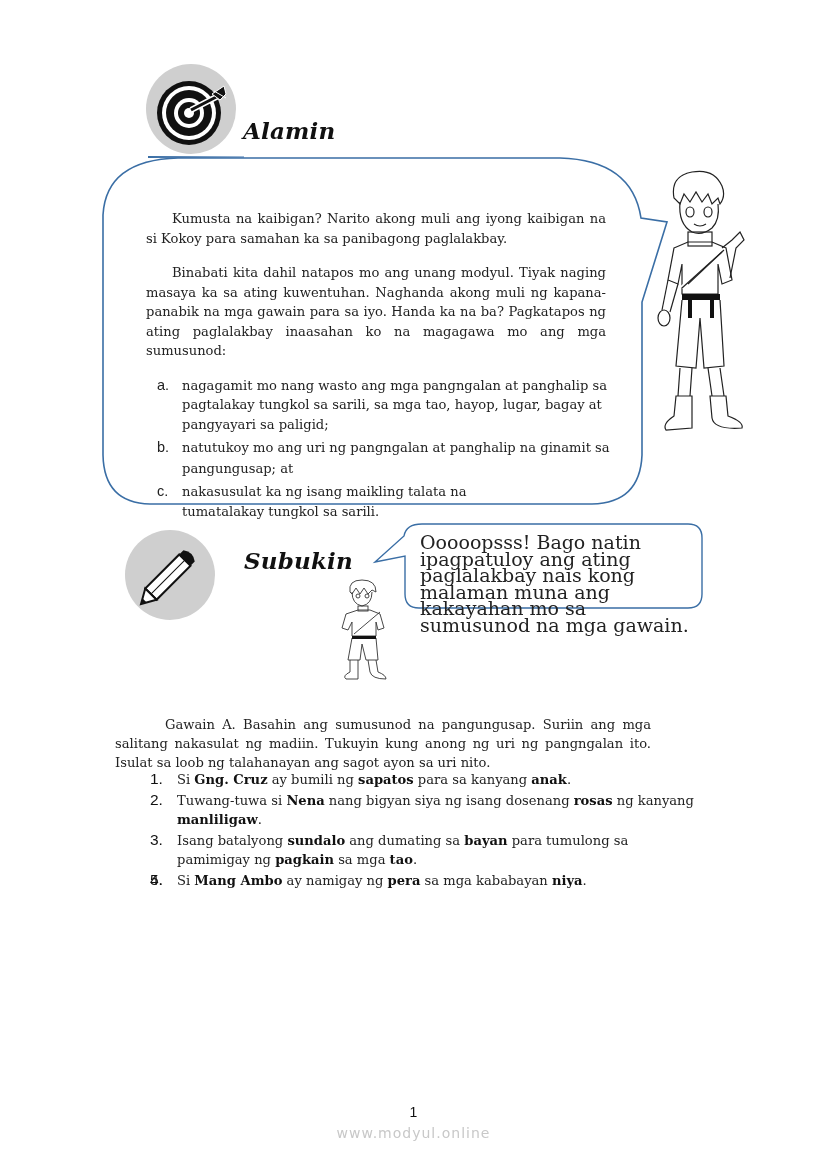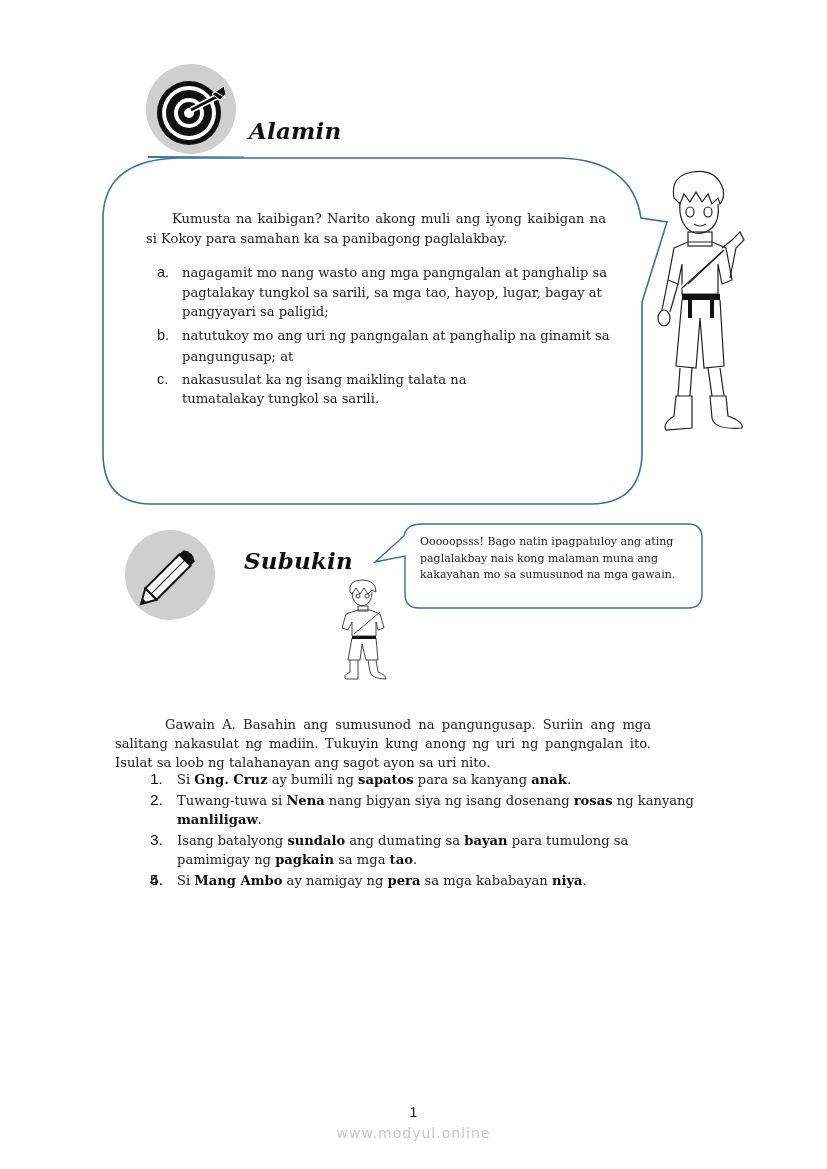--- a/index.html
+++ b/index.html
@@ -6,21 +6,21 @@
   body { width:827px; height:1169px; position:relative; overflow:hidden; font-family:"DejaVu Serif", serif; color:#222; }
   .abs { position:absolute; }
   .sans { font-family:"Liberation Sans", sans-serif; }
   .heading { font-family:"DejaVu Serif", serif; font-weight:bold; font-style:italic; font-size:23px; color:#111; letter-spacing:0.2px; }
   .icon-circle { border-radius:50%; background:#cfcfcf; }
   .bubble-text { font-size:13.1px; line-height:19.5px; color:#222; }
   .para { text-align:justify; text-indent:26px; margin:15px; }
   .obj-list { margin:0; padding:0; list-style:none; }
   .obj-item { position:relative; padding-left:51px; }
   .obj-marker { position:absolute; left:26px; top:0; }
-  .small-bubble-text { font-size:11px; line-height:16.5px; color:#222; }
+  .small-bubble-text { font-size:19px; line-height:16.5px; color:#222; }
   .task-text { font-size:13.1px; line-height:19px; color:#222; }
   .q-item { position:relative; padding-left:27px; margin-bottom:0; }
   .q-num { position:absolute; left:0; top:-1px; font-family:"Liberation Sans", sans-serif; font-size:15.5px; color:#111; }
   b { font-weight:bold; color:#111; }
   .page-num { font-family:"Liberation Sans", sans-serif; font-size:14px; color:#111; }
   .watermark { font-family:"DejaVu Sans", sans-serif; font-size:14px; color:#c8c8c8; letter-spacing:1px; }
 </style>
 </head>
 <body>
 
@@ -31,29 +31,30 @@
     <circle cx="43" cy="49" r="23" fill="#111"></circle>
     <circle cx="43" cy="49" r="15" fill="#fff"></circle>
     <circle cx="43" cy="49" r="11" fill="#111"></circle>
     <circle cx="43" cy="49" r="5" fill="#fff"></circle>
     <line x1="45" y1="46" x2="76" y2="30" stroke="#fff" stroke-width="6"></line>
     <line x1="45" y1="46" x2="76" y2="30" stroke="#111" stroke-width="3"></line>
     <polygon points="66,30 78,22 80,30 74,36" fill="#111" stroke="#fff" stroke-width="1"></polygon>
     <line x1="68" y1="27" x2="80" y2="34" stroke="#fff" stroke-width="1"></line>
   </svg>
 </div>
-<div class="abs heading" style="left:249px; top:117px;">Alamin</div>
+<div class="abs heading" style="left:243px; top:117px;">Alamin</div>
 <div class="abs" style="left:148px; top:156px; width:96px; height:2px; background:linear-gradient(90deg,#3a6ea5,#9fb9d6);"></div>
 
 <svg class="abs" style="left:0; top:0;" width="827" height="520" viewBox="0 0 827 520">
   <path d="M 178 158 L 560 158 Q 632 160 641 218 L 667 222 L 642 302 L 642 455 Q 640 503 592 504 L 150 504 Q 104 503 103 455 L 103 215 Q 106 160 178 158 Z" fill="none" stroke="#3a6ea5" stroke-width="1.6"></path>
 </svg>
 
 <div class="abs bubble-text" style="left:131px; top:194px; width:490px;">
   <p class="para">Kumusta na kaibigan?  Narito akong muli ang iyong kaibigan na si Kokoy para samahan ka sa panibagong paglalakbay.</p>
+  <p class="para" style="margin-top:10px;">Binabati kita dahil natapos mo ang unang modyul.  Tiyak naging masaya ka sa ating kuwentuhan.  Naghanda akong muli ng kapana-panabik na mga gawain para sa iyo.  Handa ka na ba?  Pagkatapos ng ating paglalakbay inaasahan ko na magagawa mo ang mga sumusunod:</p>
   <ul class="obj-list" style="margin-top:8px;">
     <li class="obj-item" style="margin-bottom:3px;">
       <span class="obj-marker sans" style="font-size:14.5px;">a.</span>
       <span>nagagamit mo nang wasto ang mga pangngalan at panghalip sa pagtalakay tungkol sa sarili, sa mga tao, hayop, lugar, bagay at pangyayari sa paligid;</span>
     </li>
     <li class="obj-item" style="margin-bottom:3px; line-height:21px;">
       <span class="obj-marker sans" style="font-size:14.5px;">b.</span>
       <span>natutukoy mo ang uri ng pangngalan at panghalip na ginamit sa pangungusap; at</span>
     </li>
     <li class="obj-item" style="padding-right:90px;">

